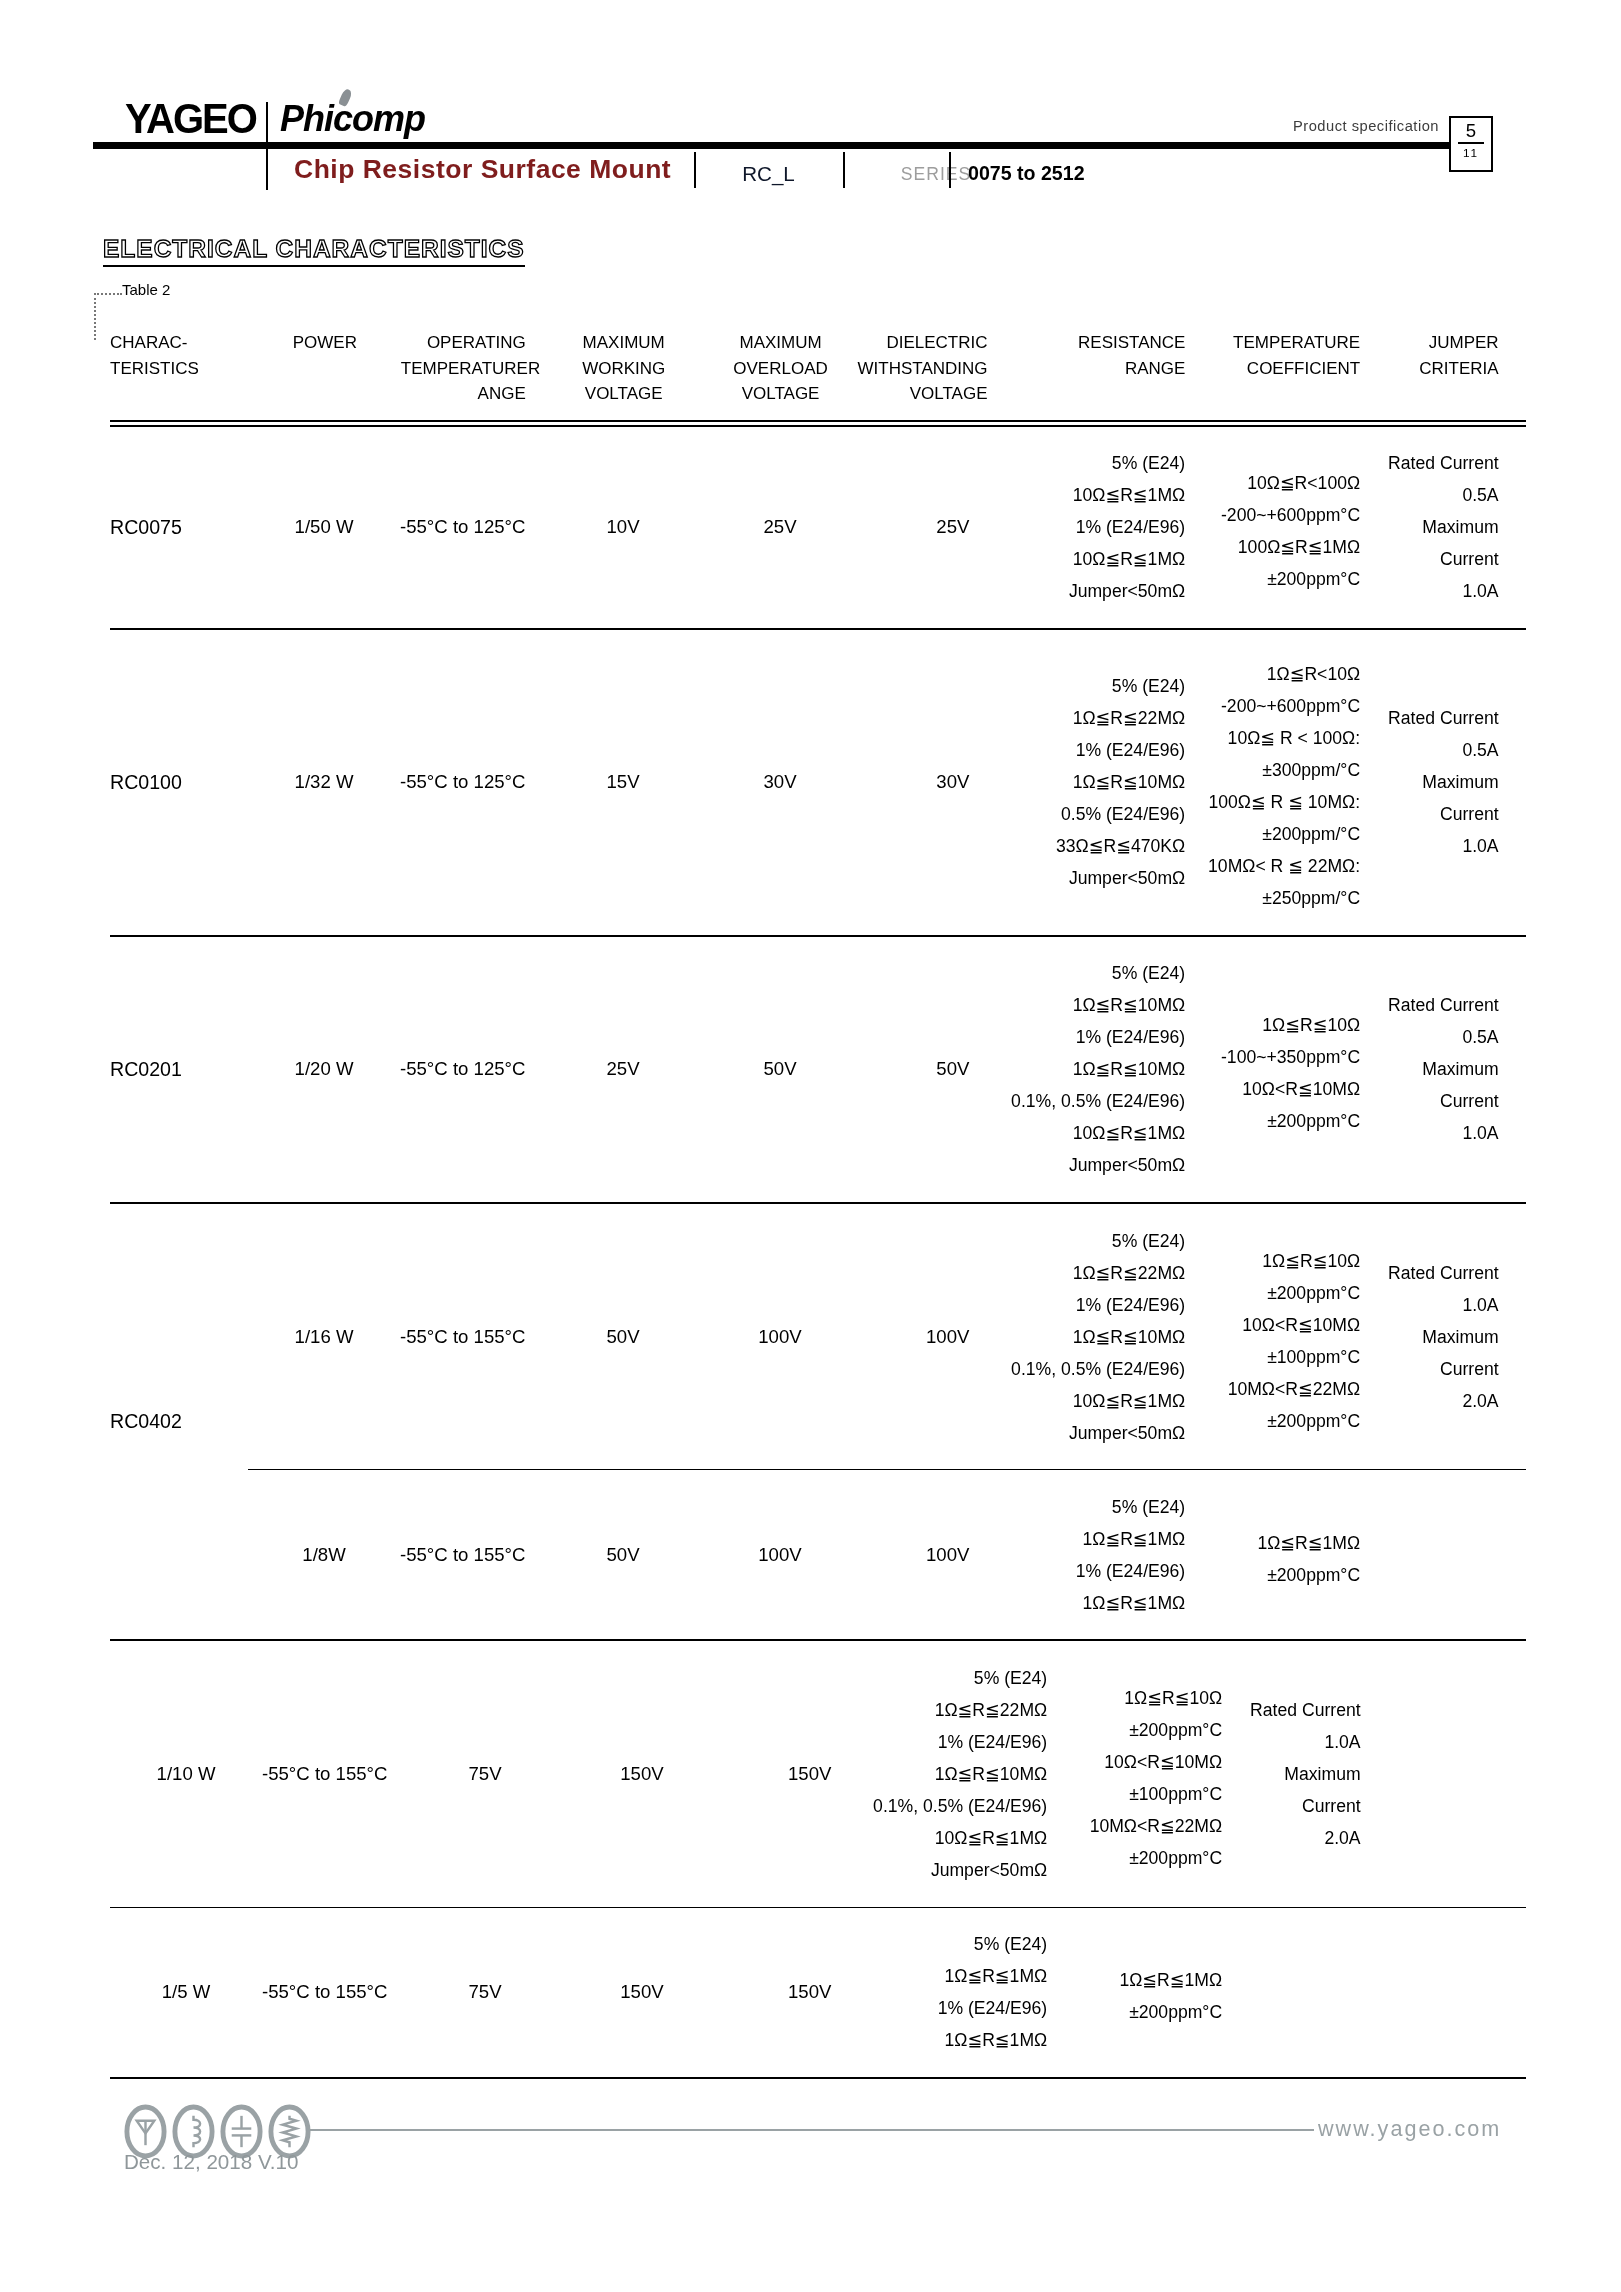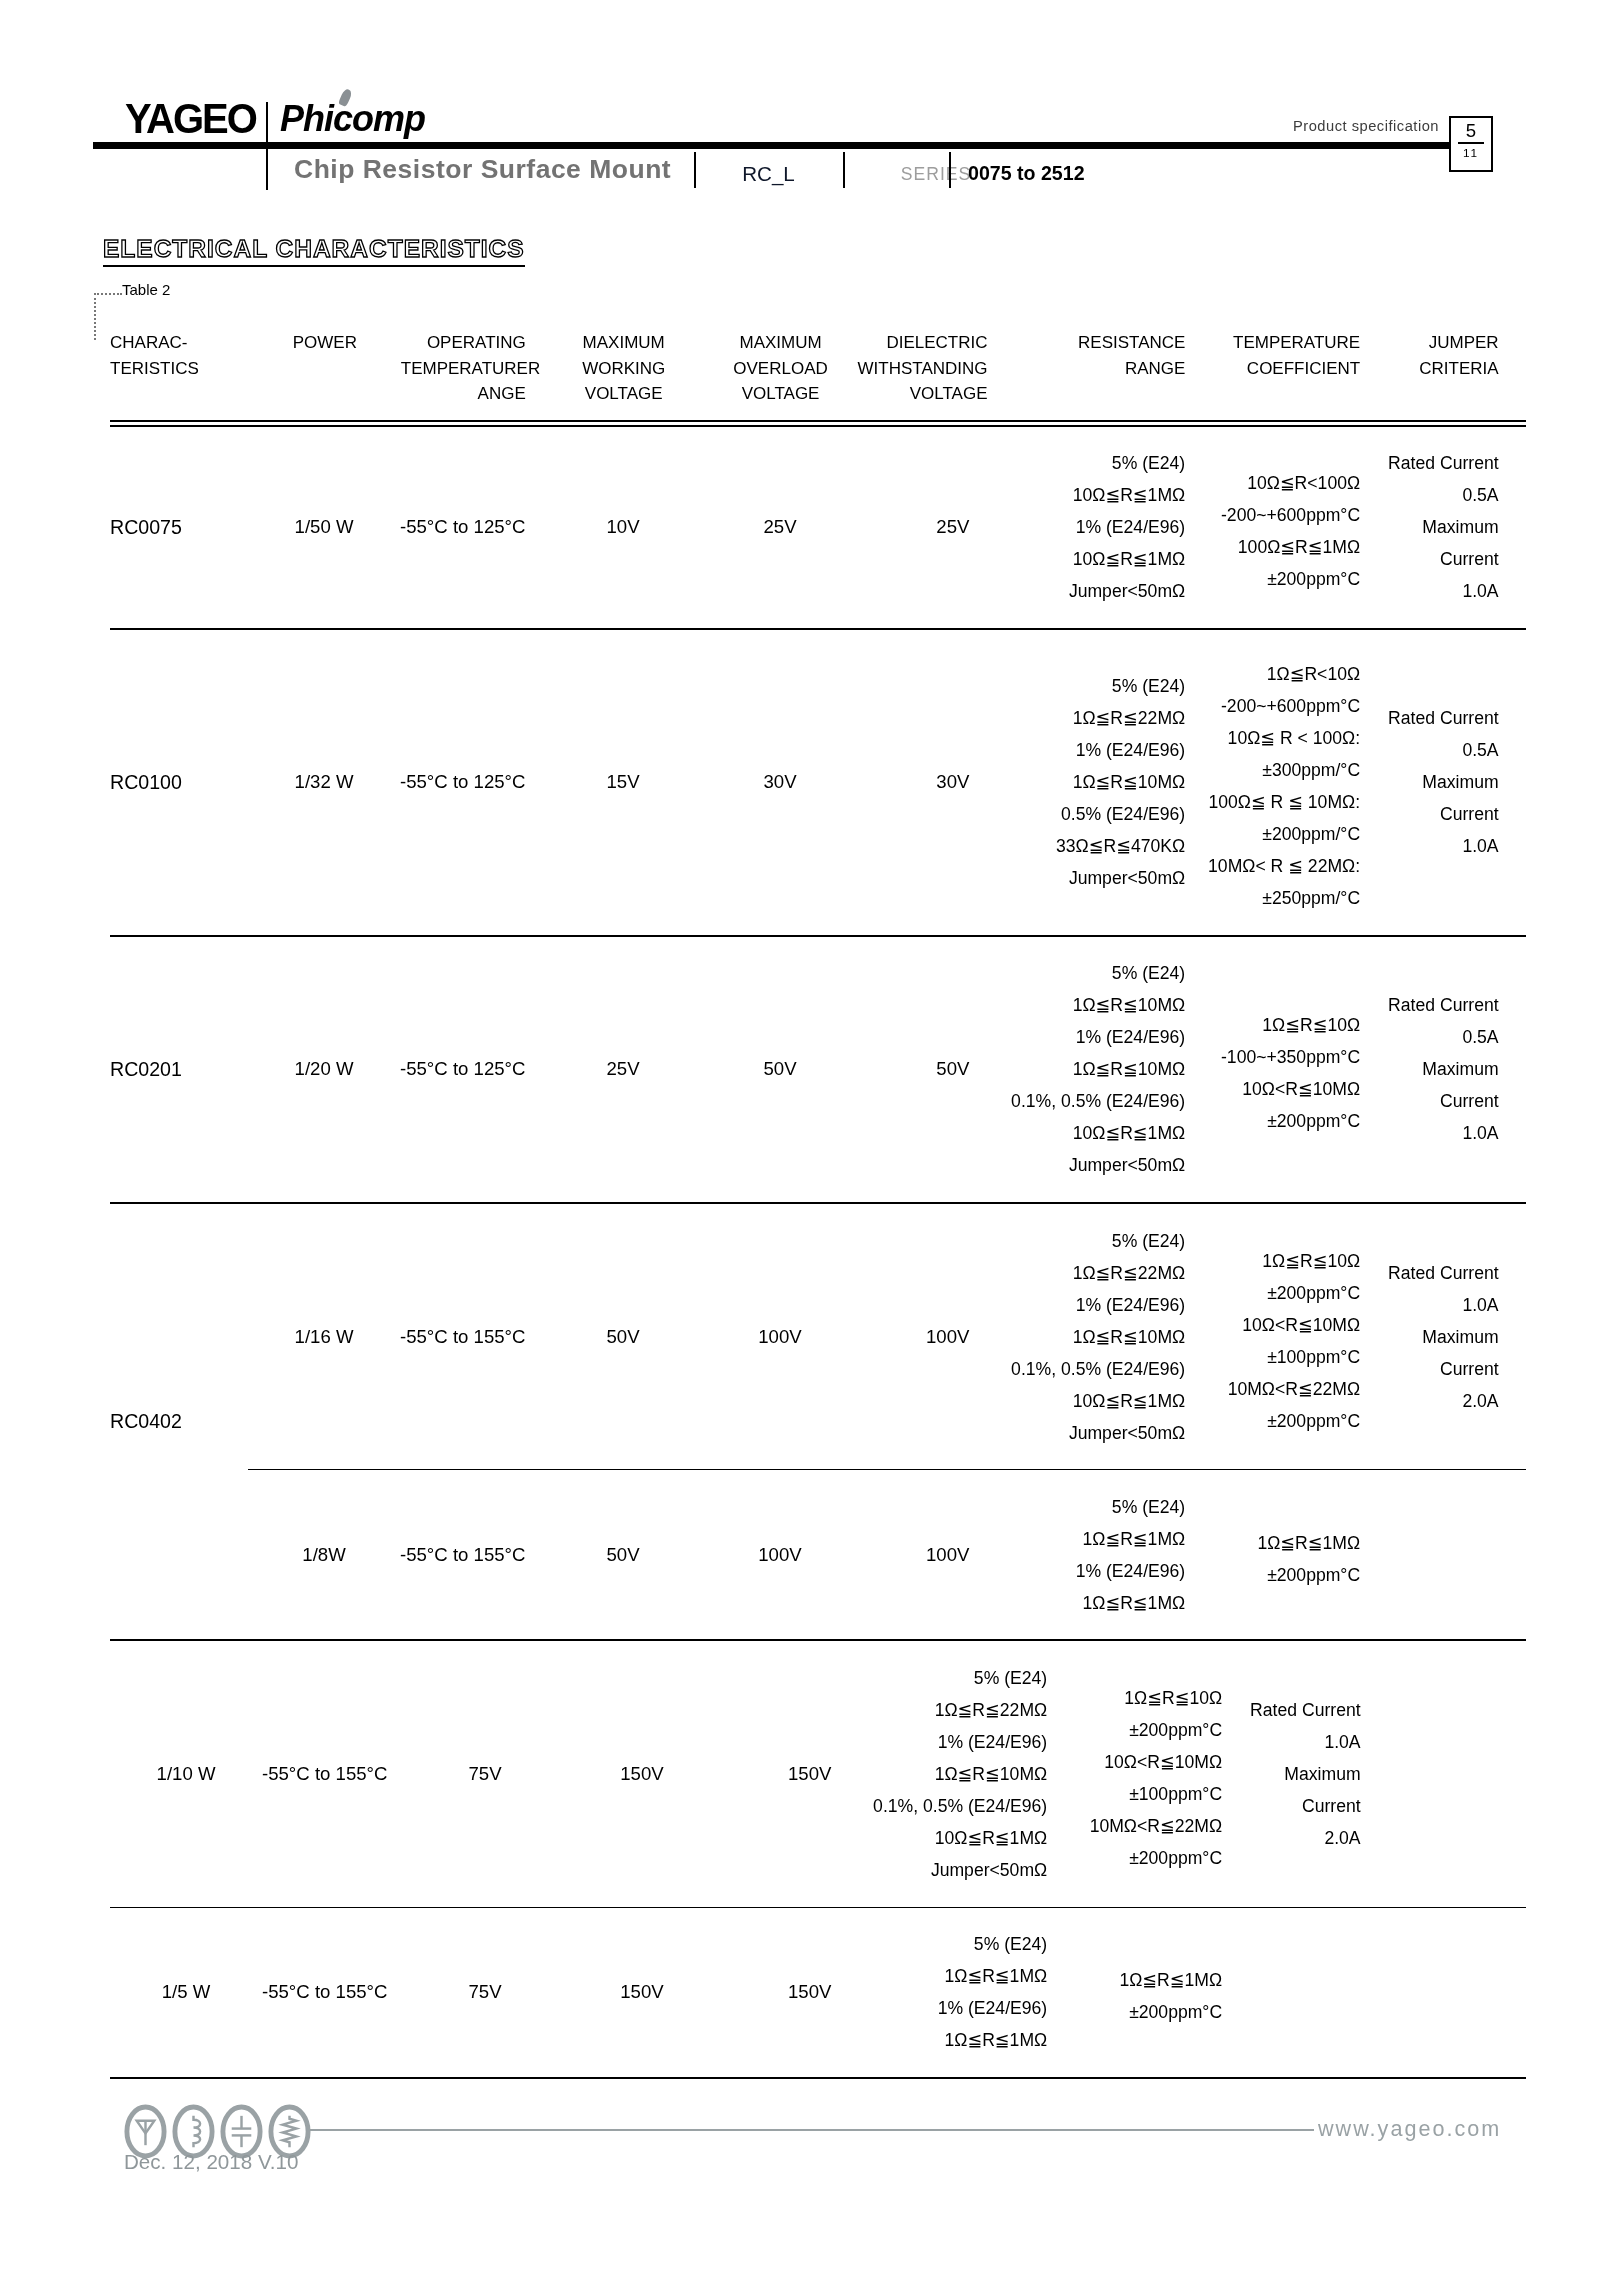--- a/index.html
+++ b/index.html
@@ -11,21 +11,21 @@
   .logo-sep{position:absolute;left:266px;top:102px;width:2px;height:88px;background:#000;}
   .logo-phicomp{position:absolute;left:280px;top:98px;font-size:36px;font-weight:700;font-style:italic;letter-spacing:-1px;}
   .phi-accent{position:absolute;left:61px;top:-8.8px;width:8.8px;height:16.7px;background:#8a9094;transform:rotate(24deg);border-radius:45% 45% 30% 30%;}
   .product-spec{position:absolute;right:182px;top:118px;font-size:14.7px;color:#3c3c3c;letter-spacing:0.5px;}
   .header-rule{position:absolute;left:93px;top:142px;width:1356px;height:6.9px;background:#000;}
   .page-box{position:absolute;left:1449px;top:116px;width:44px;height:56px;border:2px solid #000;background:#fff;box-sizing:border-box;}
   .page-num{font-size:18.6px;text-align:center;padding-top:2.9px;line-height:19.6px;}
   .page-frac-line{width:25.5px;height:2px;background:#000;margin:2px auto 2px;}
   .page-den{font-size:11.8px;text-align:center;letter-spacing:2px;}
 
-  .doc-title{position:absolute;left:294px;top:154px;font-size:26.5px;font-weight:700;color:#737373;letter-spacing:0.5px;}
+  .doc-title{position:absolute;left:294px;top:154px;font-size:26.5px;font-weight:700;color:#7f1d1d;letter-spacing:0.5px;}
   .tdiv{position:absolute;top:152px;height:36px;width:2px;background:#000;}
   .tdiv1{left:694px;} .tdiv2{left:843px;} .tdiv3{left:949px;}
   .series-code{position:absolute;left:694px;width:149px;text-align:center;top:162px;font-size:20.6px;color:#0f172a;}
   .series-label{position:absolute;left:843px;width:106px;text-align:center;top:164px;font-size:17.6px;color:#9d9d9d;letter-spacing:1px;padding-left:40px;}
   .series-range{position:absolute;left:968px;top:162px;font-size:19.6px;font-weight:700;}
 
   
   .section-title{position:absolute;left:103px;top:235px;font-size:24.5px;font-weight:800;letter-spacing:1px;
     color:#fff;-webkit-text-stroke:1.3px #000;border-bottom:2.9px solid #000;padding-bottom:2px;}
   @supports not (-webkit-text-stroke:1px #000){.section-title{color:#000;}}

